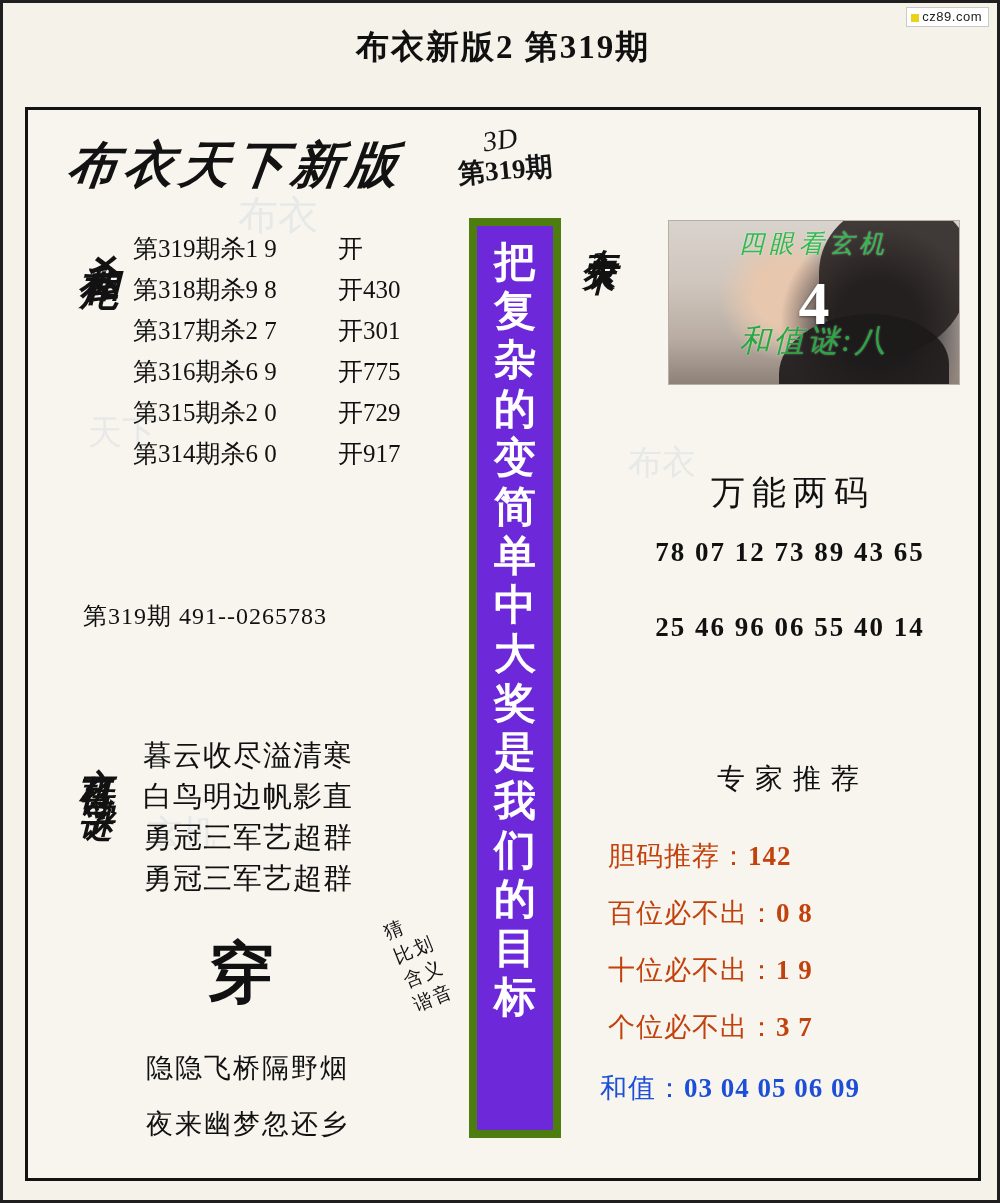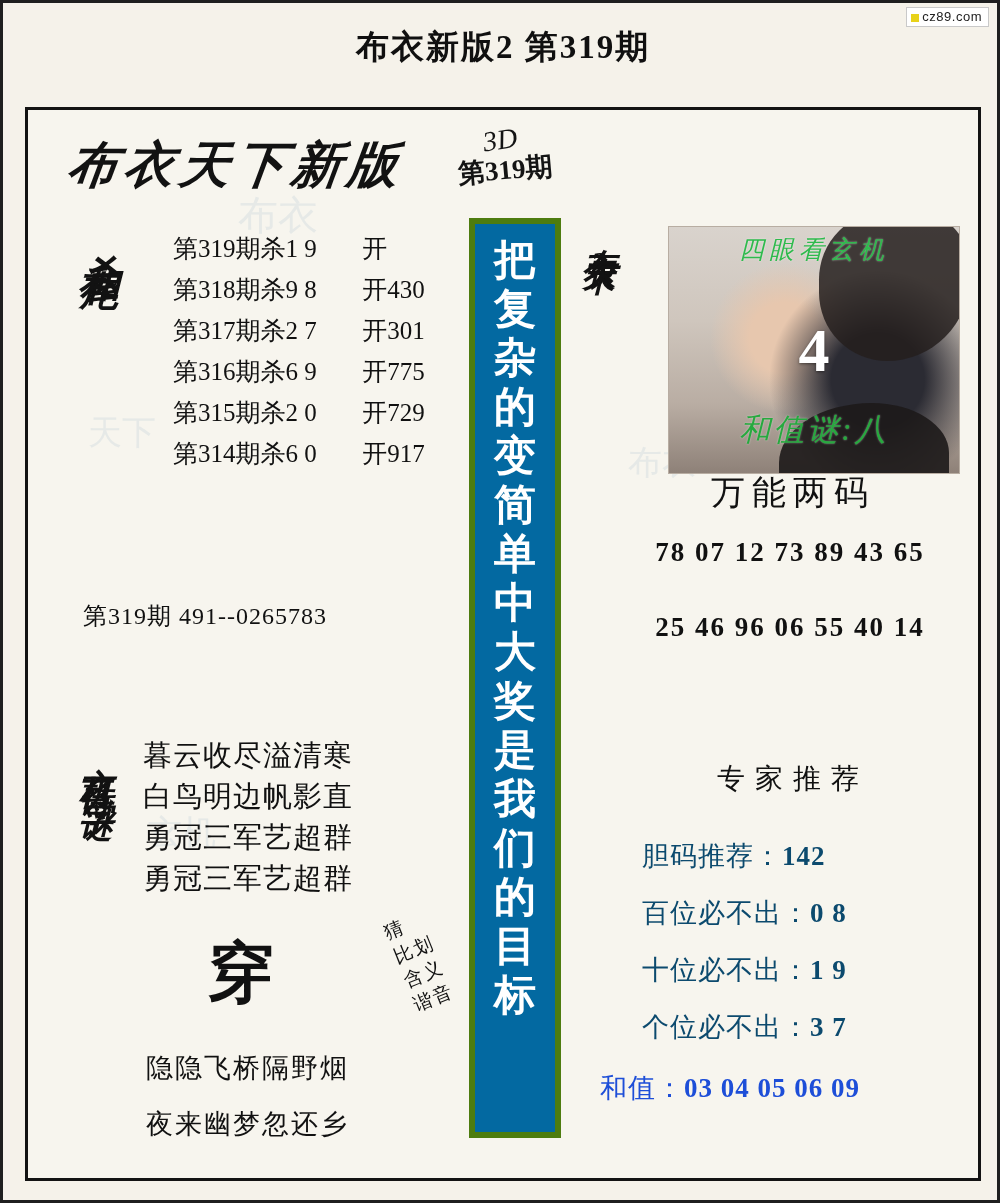--- a/index.html
+++ b/index.html
@@ -126,21 +126,21 @@
     left: 105px; top: 118px;
     width: 340px;
   }
   .kill-row {
     display: flex;
     font-size: 25px;
     line-height: 41px;
     color: #111;
     font-family: "Liberation Serif", serif;
   }
-  .kill-row .k-left { width: 205px; margin-left: 40px; }
+  .kill-row .k-left { width: 205px; }
   .kill-row .k-right { width: 120px; }
 
   .daily {
     position: absolute;
     left: 120px; top: 355px;
     font-size: 33px;
     color: #111;
     letter-spacing: 4px;
     font-family: "Liberation Serif", serif;
   }
@@ -195,22 +195,22 @@
     font-family: "Liberation Serif", serif;
     letter-spacing: 2px;
   }
 
   
   .slogan-box {
     position: absolute;
     left: 441px; top: 108px;
     width: 92px;
     height: 920px;
-    background: #0369a1;
-    border: 6px solid #4d7c0f;
+    background: #6d28d9;
+    border: 8px solid #4d7c0f;
     box-sizing: border-box;
   }
   .slogan-inner {
     position: absolute;
     left: 50%;
     top: 12px;
     transform: translateX(-50%);
     width: 62px;
     color: #ffffff;
     font-size: 42px;
@@ -223,23 +223,23 @@
   }
 
   
   #bytx-label {
     left: 548px; top: 112px;
     font-size: 33px;
     letter-spacing: 6px;
   }
   .photo {
     position: absolute;
-    left: 640px; top: 116px;
+    left: 640px; top: 110px;
     width: 292px;
-    height: 248px;
+    height: 165px;
     background:
       radial-gradient(circle at 72% 62%, #2b2b33 0 18%, rgba(43,43,51,0) 42%),
       radial-gradient(circle at 40% 45%, #e7c7ae 0 16%, rgba(231,199,174,0) 34%),
       linear-gradient(180deg, #d9d3cd 0%, #cfc6bd 38%, #b9ada3 72%, #8e8178 100%);
     overflow: hidden;
     border: 1px solid #b8ada2;
     box-sizing: border-box;
   }
   .photo .ph-top {
     position: absolute;
@@ -323,24 +323,23 @@
     text-align: center;
     font-size: 28px;
     color: #111;
     letter-spacing: 10px;
     font-family: "Liberation Serif", serif;
   }
   .rec-line {
     position: absolute;
     left: 580px;
     font-size: 27px;
-    color: #0c4a6e;
+    color: #c2410c;
     font-family: "Liberation Serif", serif;
     letter-spacing: 1px;
-    margin-left: 34px;
   }
   #rec0 { top: 728px; }
   #rec1 { top: 785px; }
   #rec2 { top: 842px; }
   #rec3 { top: 899px; }
   #sumline {
     position: absolute;
     left: 572px;
     top: 960px;
     font-size: 27px;

